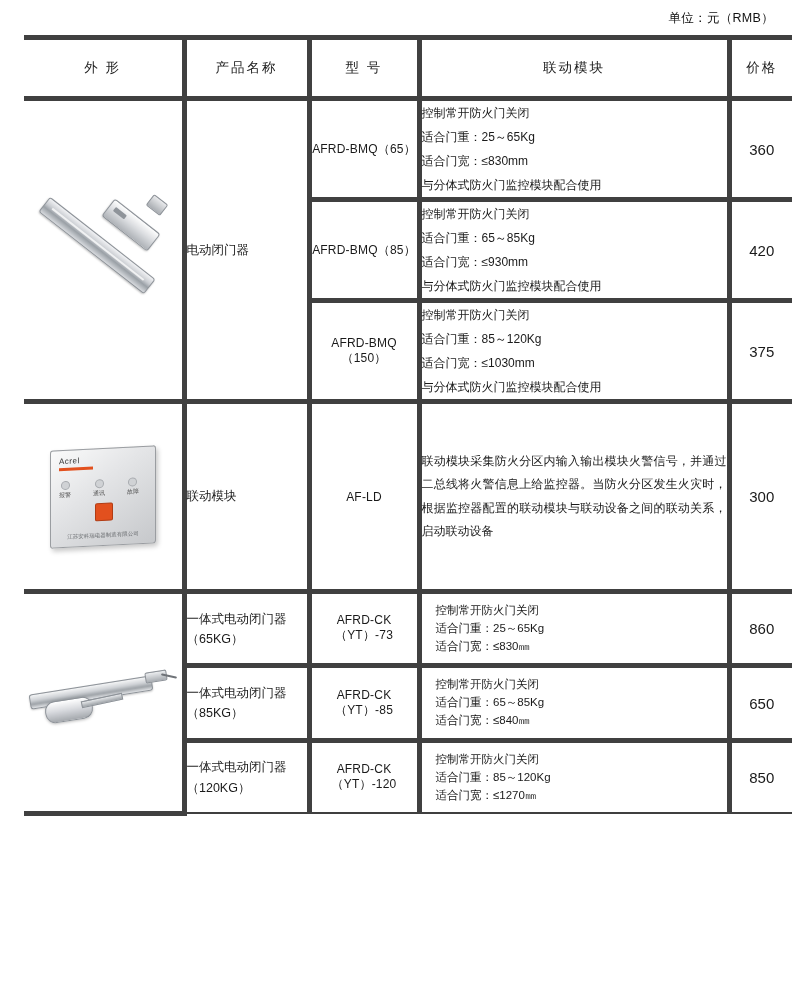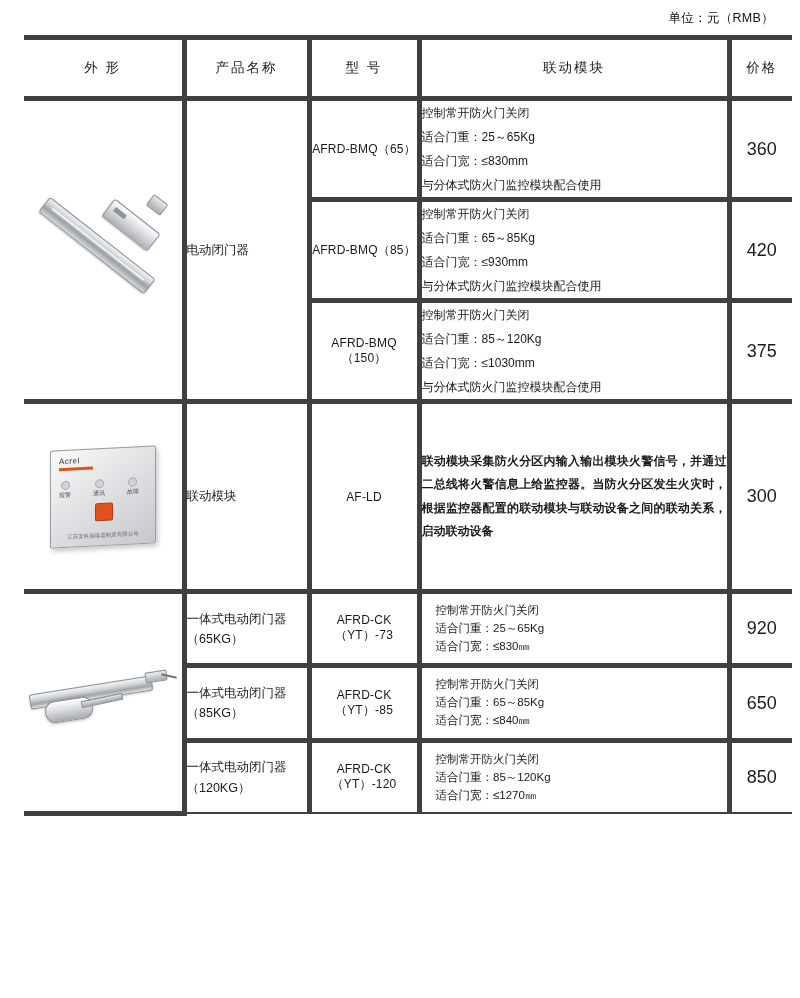--- a/index.html
+++ b/index.html
@@ -55,25 +55,25 @@
   .no-left  { border-left: none !important; }
   .no-right { border-right: none !important; }
 
   td.c-shape   { width: 160px; text-align: center; }
   td.c-name    { width: 125px; text-align: left; line-height: 1.6; }
   td.c-model   { width: 110px; text-align: center; }
   td.c-func    { width: 310px; padding: 10px 14px; line-height: 2.0; }
   td.c-price   { width: 63px;  text-align: center; }
 
   .func-line { white-space: nowrap; }
-  .func-para { line-height: 1.95; text-align: justify; font-weight: bold; }
+  .func-para { line-height: 1.95; text-align: justify; }
 
   .model-txt { letter-spacing: 0.2px; font-size: 12px; margin-top: 18px; }
   .name-txt  { font-size: 12.5px; }
-  .price-txt { font-size: 18px; margin-top: 28px; }
+  .price-txt { font-size: 15px; margin-top: 28px; }
 
   .compact td.c-func { line-height: 1.55; padding: 8px 14px; }
   .compact .func-line { font-size: 11.5px; }
 
   
   .img-wrap {
     position: relative;
     width: 158px;
     height: 100%;
     min-height: 60px;
@@ -404,21 +404,21 @@
         </td>
         <td class="c-model">
           <span class="model-txt">AFRD-CK（YT）-73</span>
         </td>
         <td class="c-func">
           <div class="func-line">控制常开防火门关闭</div>
           <div class="func-line">适合门重：25～65Kg</div>
           <div class="func-line">适合门宽：≤830㎜</div>
         </td>
         <td class="c-price no-right">
-          <span class="price-txt">920</span>
+          <span class="price-txt">860</span>
         </td>
       </tr>
 
       <tr class="compact">
         <td class="c-name" style="height:68px">
           <span class="name-txt">一体式电动闭门器（85KG）</span>
         </td>
         <td class="c-model">
           <span class="model-txt">AFRD-CK（YT）-85</span>
         </td>

